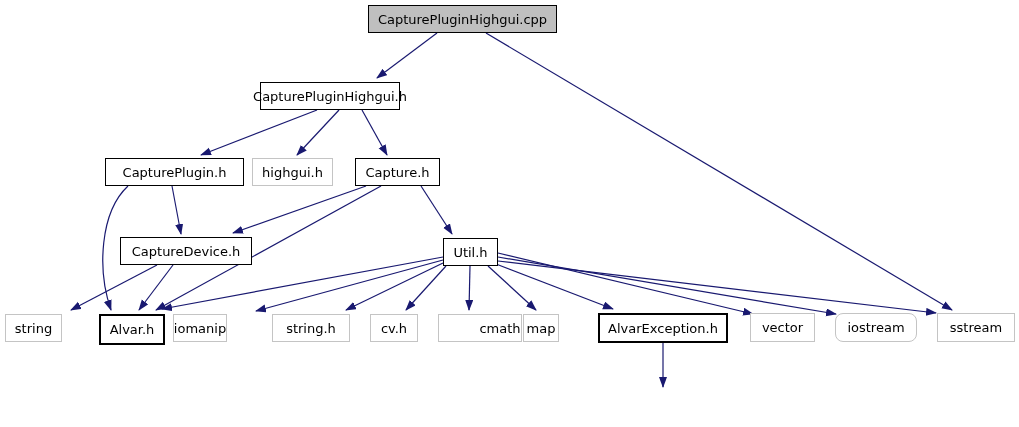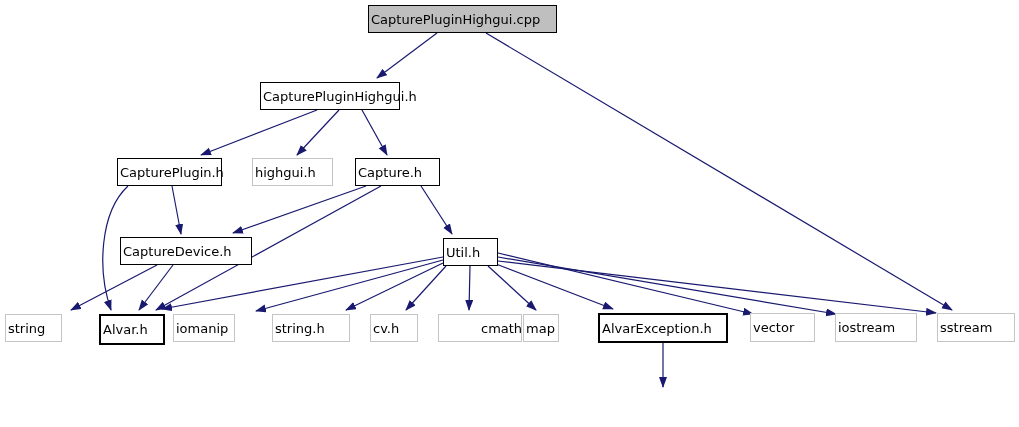--- a/index.html
+++ b/index.html
@@ -28,21 +28,21 @@
     fill: none;
   }
   #arrow-head {
     fill: var(--edge-color, #191970);
   }
   .node {
     position: absolute;
     box-sizing: border-box;
     display: flex;
     align-items: center;
-    justify-content: flex-start;
+    justify-content: center;
     background: #ffffff;
     font-size: 13px;
     color: #000000;
     white-space: nowrap;
     line-height: 1;
   }
   .node span {
     display: block;
     padding: 0 2px;
   }
@@ -94,61 +94,61 @@
       <path d="M498,261 L936,313" class="edge" marker-end="url(#arrow)"></path>
       <path d="M663,343 L663,387" class="edge" marker-end="url(#arrow)"></path>
     </svg>
 
 <div class="node kind-main" style="left: 368px; top: 5px; width: 189px; height: 28px;">
       <span>CapturePluginHighgui.cpp</span>
     </div>
     <div class="node kind-internal" style="left: 260px; top: 82px; width: 140px; height: 28px;">
       <span>CapturePluginHighgui.h</span>
     </div>
-    <div class="node kind-internal" style="left: 117px; top: 158px; width: 105px; height: 28px;">
+    <div class="node kind-internal" style="left: 105px; top: 158px; width: 139px; height: 28px;">
       <span>CapturePlugin.h</span>
     </div>
     <div class="node kind-external" style="left: 252px; top: 158px; width: 81px; height: 28px;">
       <span>highgui.h</span>
     </div>
     <div class="node kind-internal" style="left: 355px; top: 158px; width: 85px; height: 28px;">
       <span>Capture.h</span>
     </div>
     <div class="node kind-internal" style="left: 120px; top: 237px; width: 132px; height: 28px;">
       <span>CaptureDevice.h</span>
     </div>
     <div class="node kind-internal" style="left: 443px; top: 238px; width: 55px; height: 28px;">
       <span>Util.h</span>
     </div>
     <div class="node kind-external" style="left: 5px; top: 314px; width: 57px; height: 28px;">
       <span>string</span>
     </div>
     <div class="node kind-internal-bold" style="left: 99px; top: 314px; width: 66px; height: 31px;">
       <span>Alvar.h</span>
     </div>
-    <div class="node kind-external" style="left: 173px; top: 314px; width: 62px; height: 28px;">
+    <div class="node kind-external" style="left: 173px; top: 314px; width: 54px; height: 28px;">
       <span>iomanip</span>
     </div>
     <div class="node kind-external" style="left: 272px; top: 314px; width: 78px; height: 28px;">
       <span>string.h</span>
     </div>
     <div class="node kind-external" style="left: 370px; top: 314px; width: 48px; height: 28px;">
       <span>cv.h</span>
     </div>
     <div class="node kind-external" style="left: 438px; top: 314px; width: 84px; height: 28px; padding-left: 40px;">
       <span>cmath</span>
     </div>
     <div class="node kind-external" style="left: 523px; top: 314px; width: 36px; height: 28px;">
       <span>map</span>
     </div>
     <div class="node kind-internal-bold" style="left: 598px; top: 313px; width: 130px; height: 30px;">
       <span>AlvarException.h</span>
     </div>
     <div class="node kind-external" style="left: 750px; top: 313px; width: 65px; height: 29px;">
       <span>vector</span>
     </div>
-    <div class="node kind-external" style="left: 835px; top: 313px; width: 82px; height: 29px;">
+    <div class="node kind-external" style="left: 835px; top: 313px; width: 82px; height: 29px; border-radius: 8px;">
       <span>iostream</span>
     </div>
     <div class="node kind-external" style="left: 937px; top: 313px; width: 78px; height: 29px;">
       <span>sstream</span>
     </div>
   </div>
 
 </body></html>

